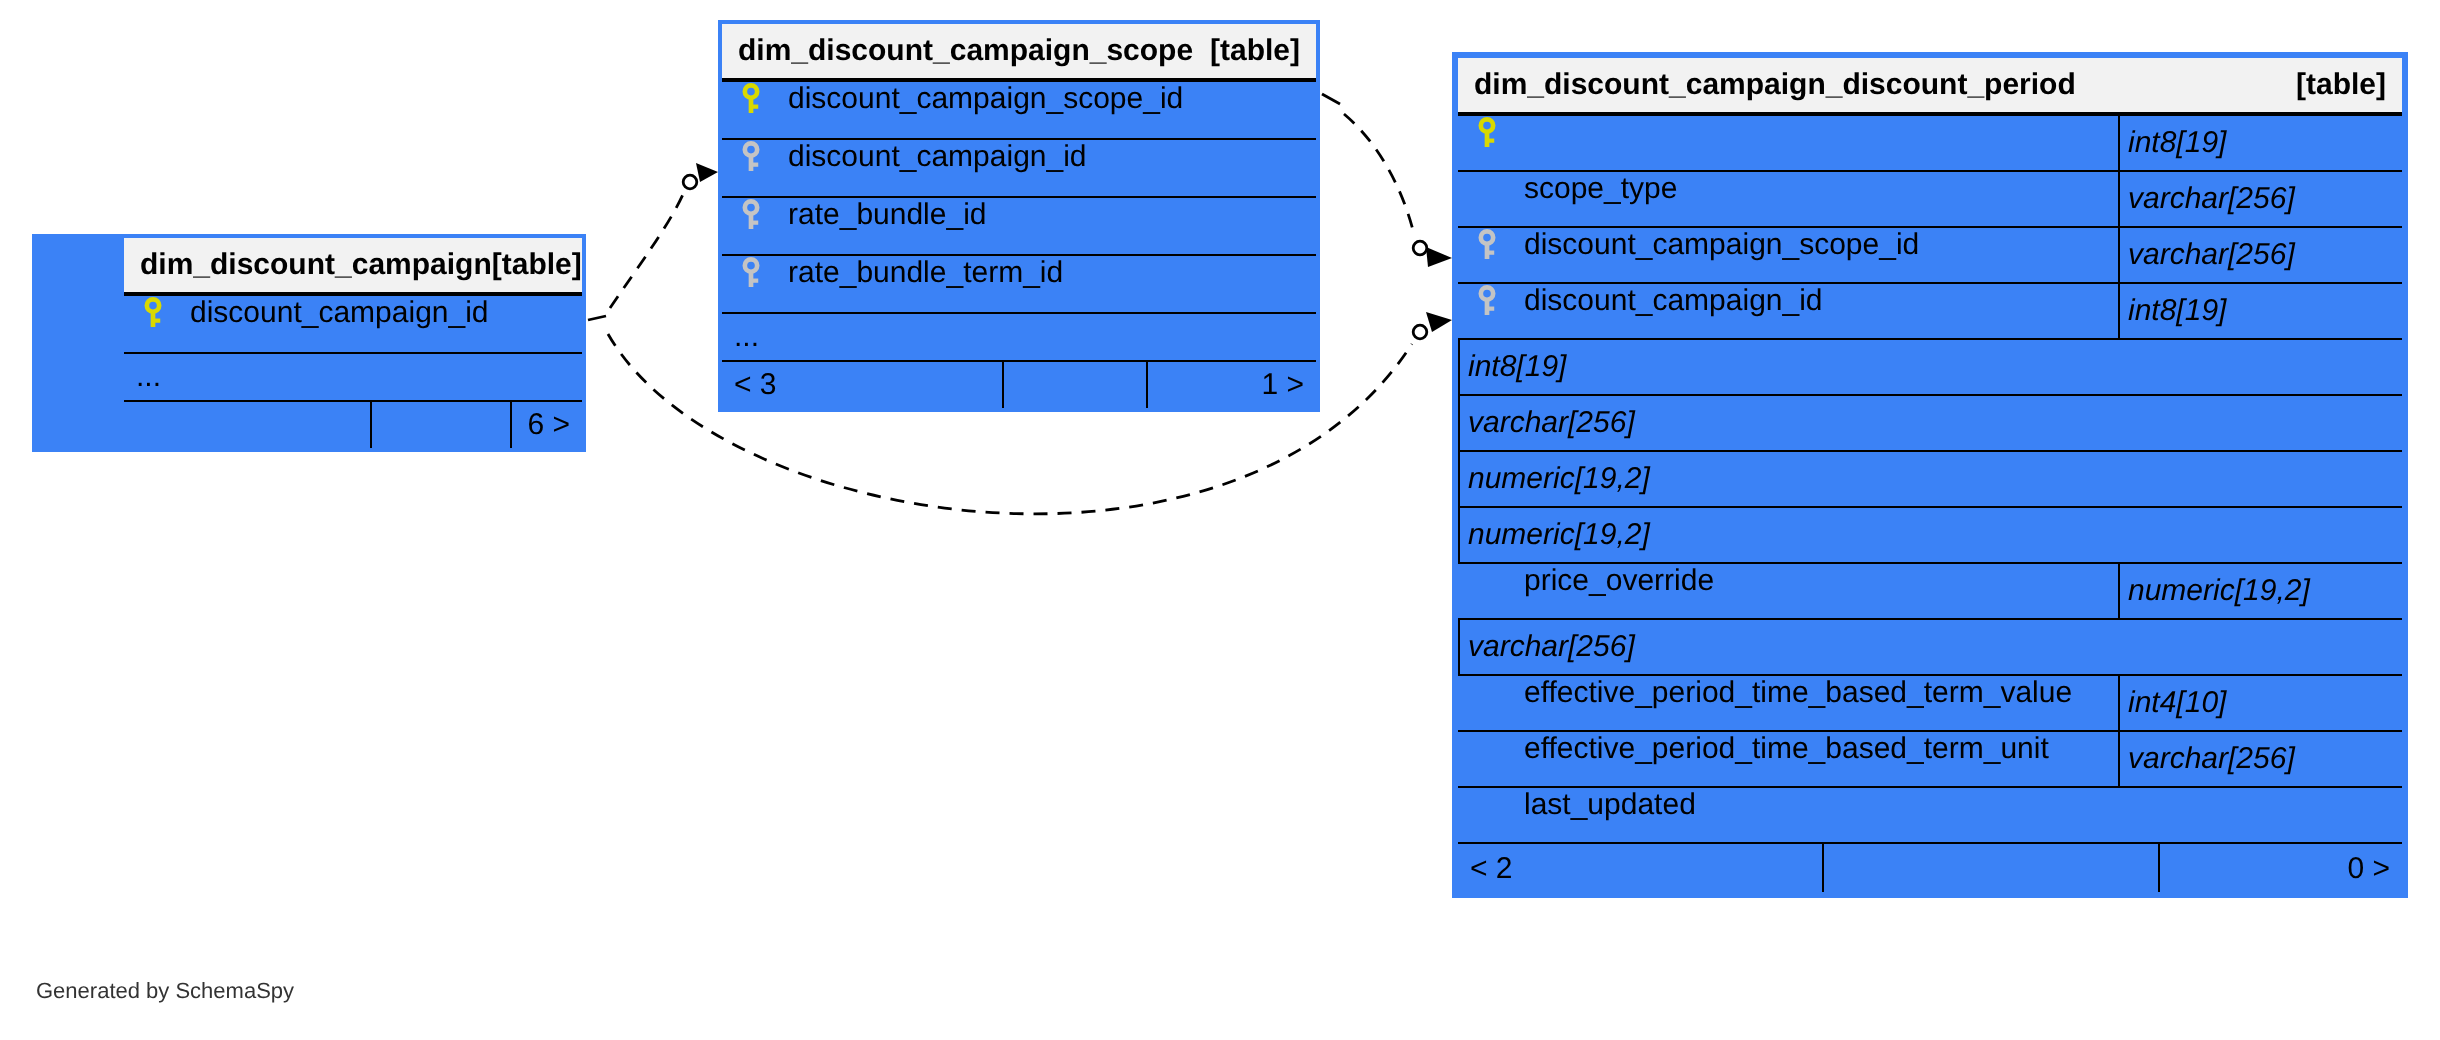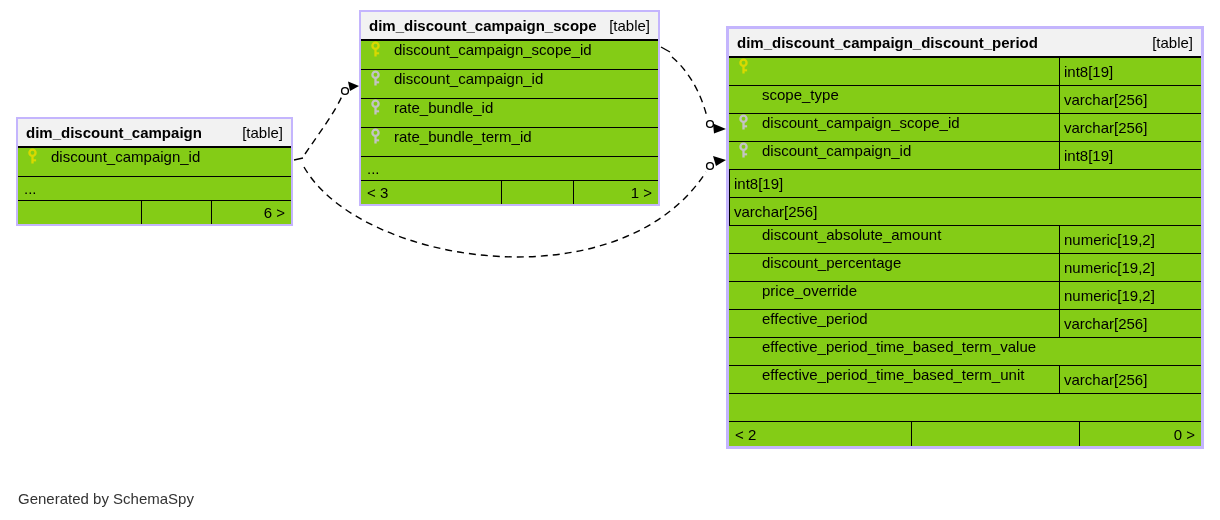--- a/index.html
+++ b/index.html
@@ -1,63 +1,63 @@
 <!DOCTYPE html>
 <html><head>
 <meta charset="utf-8">
 <style>
   html,body{margin:0;padding:0;}
   body{
     width:1220px;height:520px;position:relative;background:#ffffff;
     font-family:"Liberation Sans", sans-serif;color:#000;overflow:hidden;
   }
   .tbl{
-    position:absolute;background:#84cc16;border:2px solid #c4b5fd;box-sizing:border-box;
+    position:absolute;background:#3b82f6;border:2px solid #3b82f6;box-sizing:border-box;
   }
   .tbl.main{border-width:3px;}
   .tbl-title{
     display:flex;justify-content:space-between;align-items:center;
     background:#f2f2f2;border-bottom:1px solid #000;
     padding:0 8px;height:27px;font-size:15px;
   }
   .tbl-title .tname{font-weight:bold;}
-  .tbl-title .ttag{font-weight:normal;}
+  .tbl-title .ttag{font-weight:bold;}
   .row{
     display:flex;align-items:center;border-top:1px solid #000;
     height:28px;font-size:15px;box-sizing:border-box;
   }
   .row:first-of-type{border-top:none;}
   .namecell{
     display:flex;align-items:flex-start;flex:1;min-width:0;
     padding-left:9px;height:100%;
   }
   .keyslot{
     width:11px;margin-right:13px;display:flex;align-items:center;flex:0 0 auto;
   }
   .key-pk{color:#d9d900;}
   .key-fk{color:#c4c4c4;}
   .key-none{visibility:hidden;}
   .ctype{
     width:142px;flex:0 0 auto;align-self:stretch;display:flex;align-items:center;
-    border-left:1px solid #000;padding-left:4px;font-size:15px;box-sizing:border-box;
+    border-left:1px solid #000;padding-left:4px;font-size:15px;box-sizing:border-box;font-style:italic;
   }
   .ellrow{
     border-top:1px solid #000;height:23px;display:flex;align-items:center;
     padding-left:6px;font-size:15px;
   }
   .tfoot{
     display:flex;border-top:1px solid #000;height:23px;font-size:15px;
   }
   .fc{display:flex;align-items:center;box-sizing:border-box;padding:0 6px;height:100%;}
   .fc + .fc{border-left:1px solid #000;}
   .fc.right{justify-content:flex-end;}
   .fc.grow{flex:1;}
   #edges{position:absolute;left:0;top:0;pointer-events:none;}
   .gennote{
-    position:absolute;left:18px;top:490px;font-size:15px;color:#333;
+    position:absolute;left:18px;top:490px;font-size:11px;color:#333;
   }
 </style>
 </head>
 <body>
 
 <svg id="edges" width="1220" height="520" viewBox="0 0 1220 520">
 
   <g>
     <line x1="294" y1="160" x2="303" y2="158" stroke="#000" stroke-width="1.4"></line>
     <path d="M 305 154 C 320 132, 335 112, 342 96" fill="none" stroke="#000" stroke-width="1.4" stroke-dasharray="7 5"></path>
@@ -72,21 +72,21 @@
   </g>
 
   <g>
     <line x1="661" y1="47" x2="670" y2="52" stroke="#000" stroke-width="1.4"></line>
     <path d="M 672 57 C 691 73, 702 97, 707 117" fill="none" stroke="#000" stroke-width="1.4" stroke-dasharray="7 5"></path>
     <circle cx="710" cy="124" r="3.4" fill="#fff" stroke="#000" stroke-width="1.4"></circle>
     <polygon points="726,129 713,123.5 714,133.5" fill="#000"></polygon>
   </g>
 </svg>
 
-<div class="tbl" style="left:16px;top:117px;width:277px;">
+<div class="tbl" style="left:16px;top:117px;width:277px;padding-left:44px;">
   <div class="tbl-title">
     <span class="tname">dim_discount_campaign</span>
     <span class="ttag">[table]</span>
   </div>
   <div class="row" style="height:29px;">
     <div class="namecell">
       <span class="keyslot key-pk">
         <svg viewBox="0 0 10 16" width="11" height="17">
             <circle cx="5" cy="4.5" r="2.9" fill="none" stroke="currentColor" stroke-width="2.2"></circle>
             <line x1="5" y1="7.6" x2="5" y2="14.6" stroke="currentColor" stroke-width="2.2"></line>
@@ -224,79 +224,68 @@
 
   <div class="row">
     <div class="ctype">int8[19]</div>
   </div>
 
   <div class="row">
     <div class="ctype">varchar[256]</div>
   </div>
 
   <div class="row">
-    <div class="namecell">
-      <span class="keyslot key-none">
-        <svg viewBox="0 0 10 16" width="11" height="17"></svg>
-      </span>
-      <span>discount_absolute_amount</span>
-    </div>
     <div class="ctype">numeric[19,2]</div>
   </div>
 
   <div class="row">
-    <div class="namecell">
-      <span class="keyslot key-none">
-        <svg viewBox="0 0 10 16" width="11" height="17"></svg>
-      </span>
-      <span>discount_percentage</span>
-    </div>
     <div class="ctype">numeric[19,2]</div>
   </div>
 
   <div class="row">
     <div class="namecell">
       <span class="keyslot key-none">
         <svg viewBox="0 0 10 16" width="11" height="17"></svg>
       </span>
       <span>price_override</span>
     </div>
     <div class="ctype">numeric[19,2]</div>
   </div>
 
   <div class="row">
-    <div class="namecell">
-      <span class="keyslot key-none">
-        <svg viewBox="0 0 10 16" width="11" height="17"></svg>
-      </span>
-      <span>effective_period</span>
-    </div>
     <div class="ctype">varchar[256]</div>
   </div>
 
   <div class="row">
     <div class="namecell">
       <span class="keyslot key-none">
         <svg viewBox="0 0 10 16" width="11" height="17"></svg>
       </span>
       <span>effective_period_time_based_term_value</span>
     </div>
+    <div class="ctype">int4[10]</div>
   </div>
 
   <div class="row">
     <div class="namecell">
       <span class="keyslot key-none">
         <svg viewBox="0 0 10 16" width="11" height="17"></svg>
       </span>
       <span>effective_period_time_based_term_unit</span>
     </div>
     <div class="ctype">varchar[256]</div>
   </div>
 
   <div class="row">
+    <div class="namecell">
+      <span class="keyslot key-none">
+        <svg viewBox="0 0 10 16" width="11" height="17"></svg>
+      </span>
+      <span>last_updated</span>
+    </div>
   </div>
 
   <div class="tfoot" style="height:24px;">
     <div class="fc" style="width:182px;">&lt; 2</div>
     <div class="fc" style="width:168px;"></div>
     <div class="fc right grow">0 &gt;</div>
   </div>
 </div>
 
 <div class="gennote">Generated by SchemaSpy</div>

